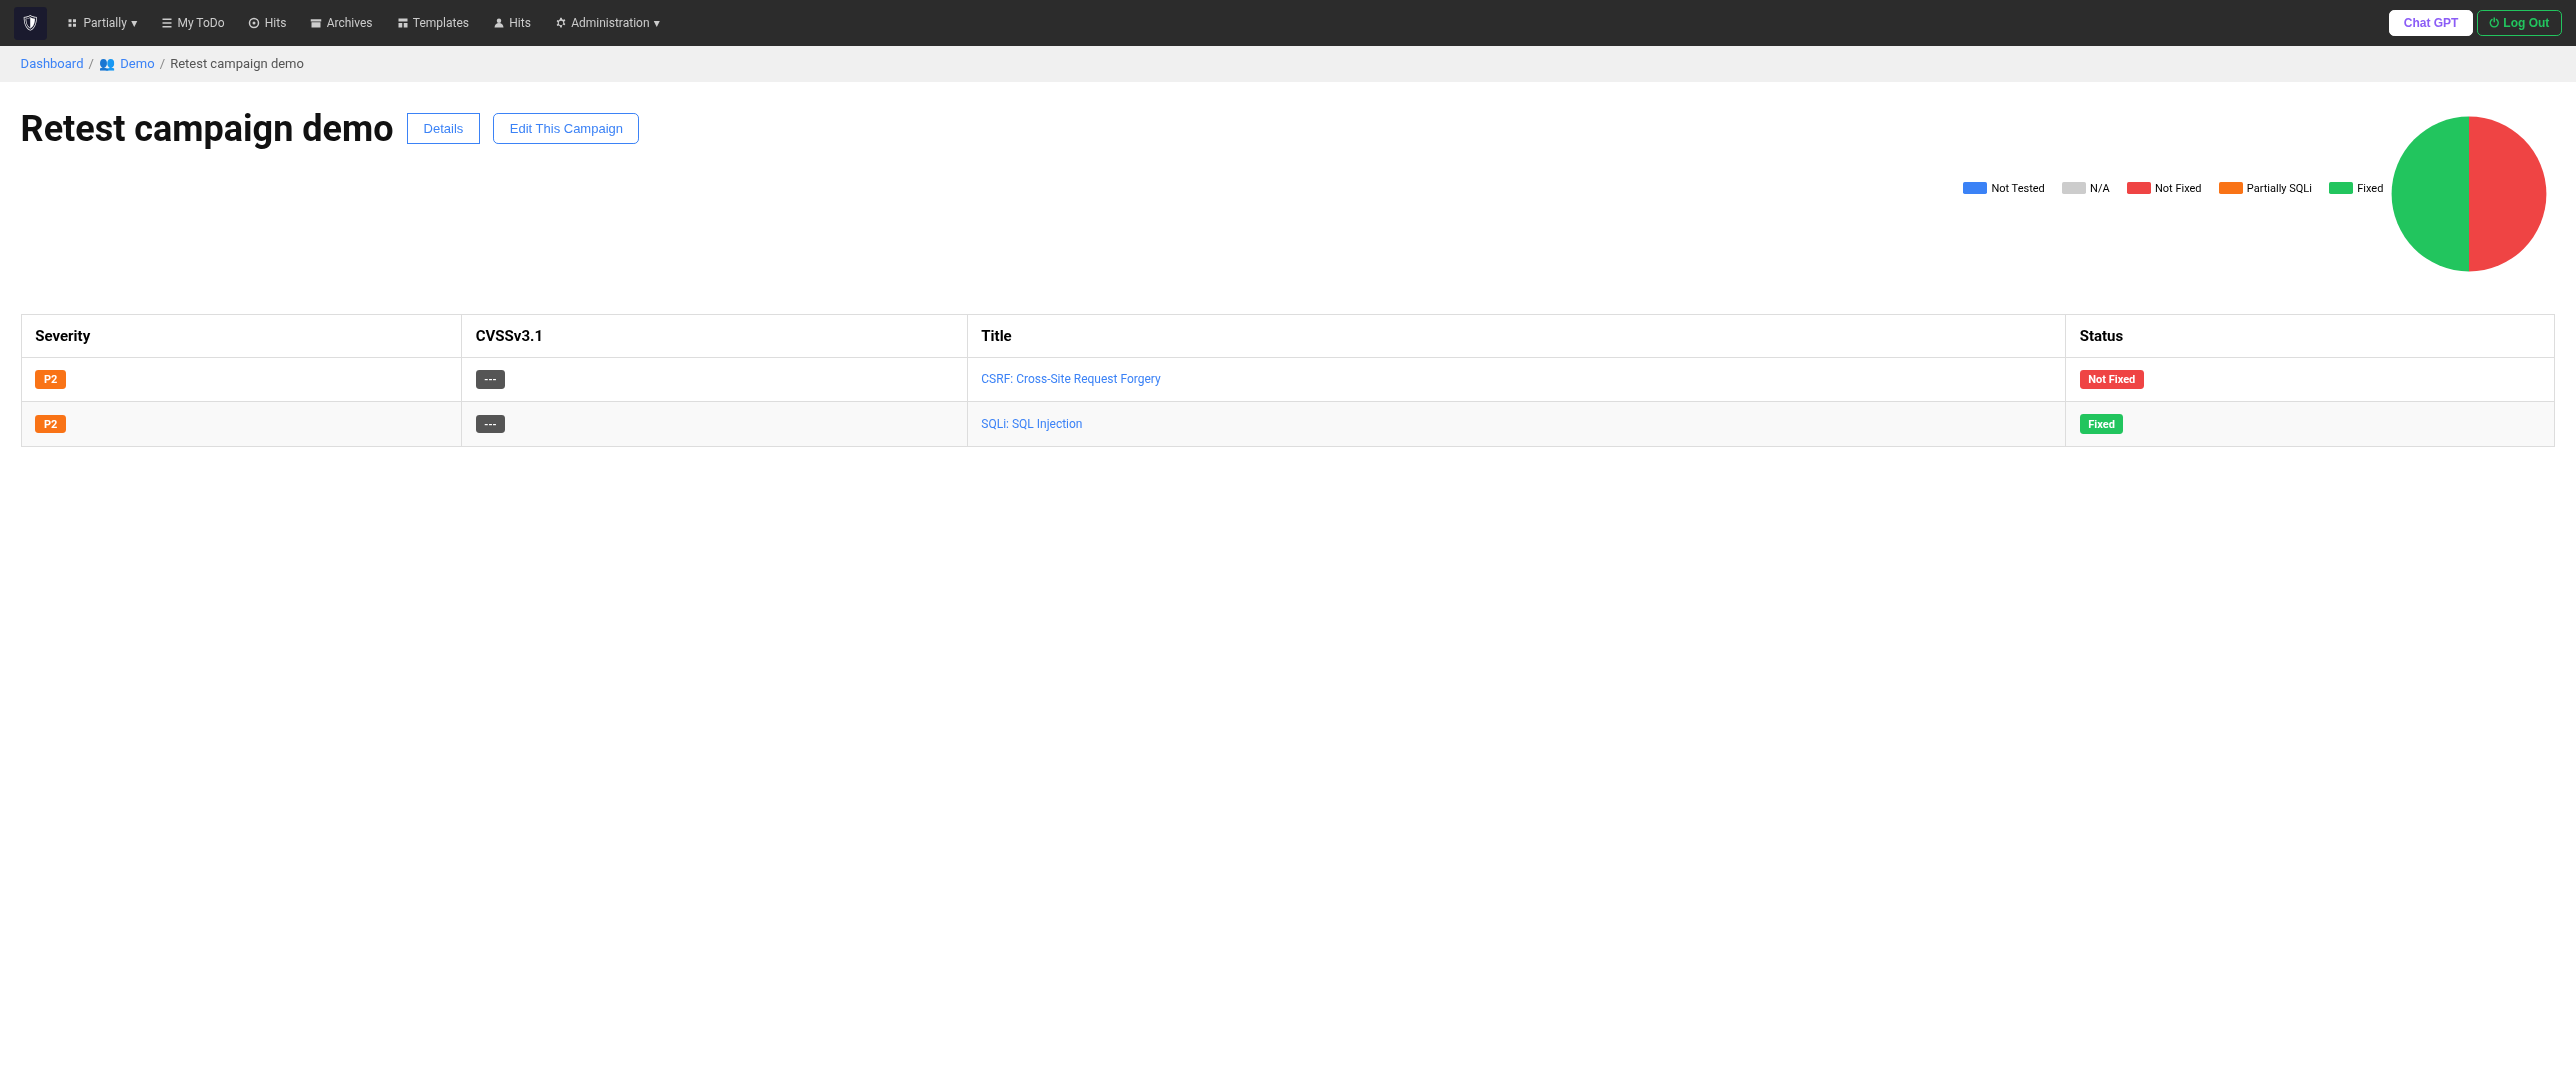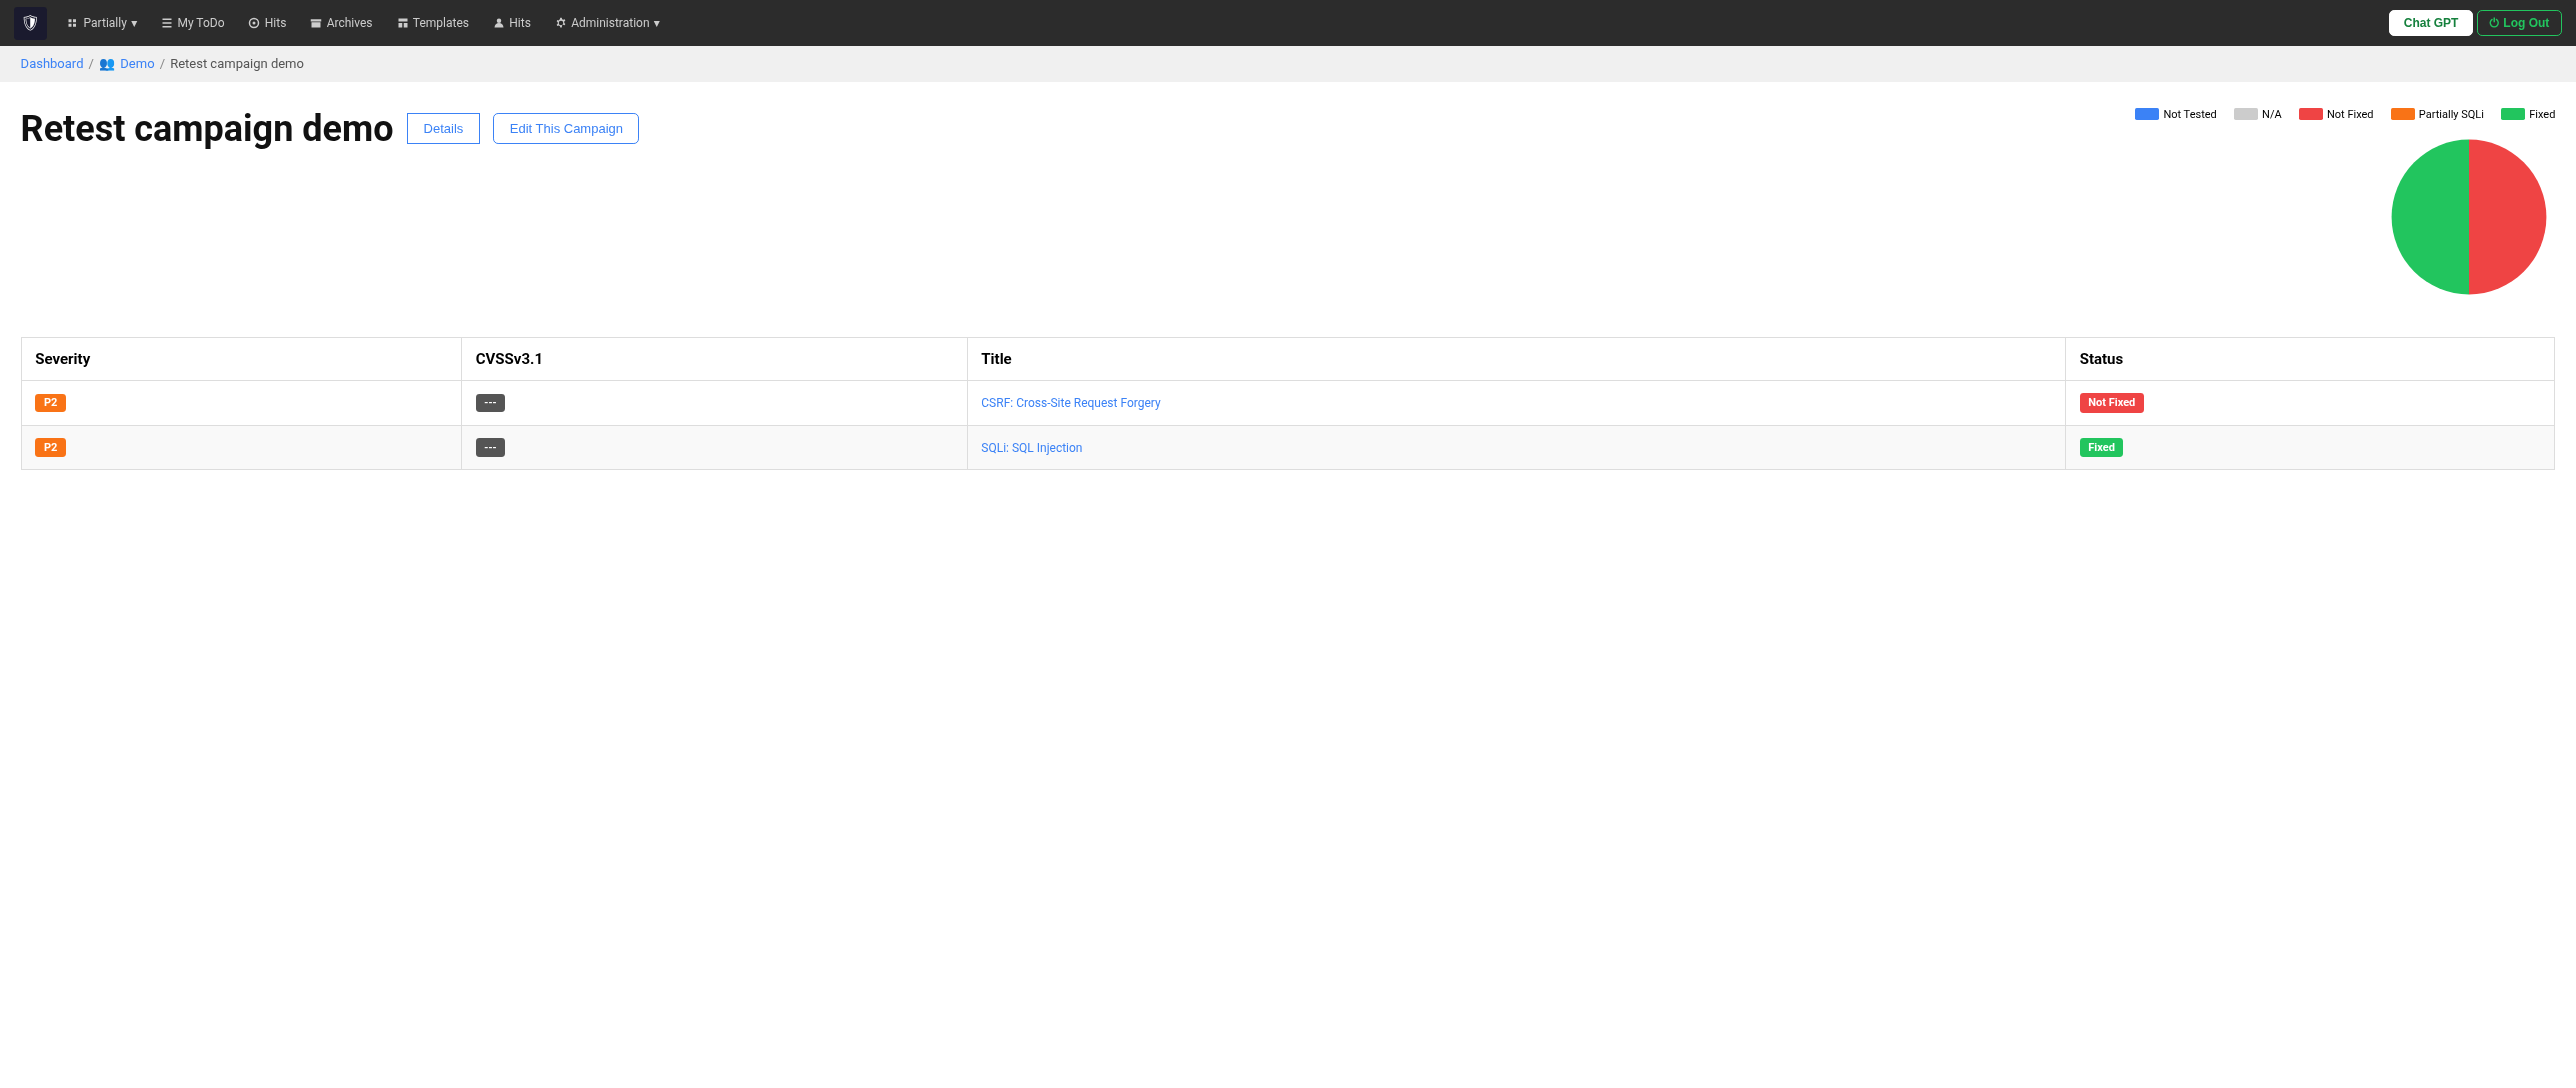--- a/index.html
+++ b/index.html
@@ -33,21 +33,21 @@
       cursor: pointer;
       font-size: 12px;
       display: flex; align-items: center; gap: 4.3px;
       border-radius: 3.4px;
       white-space: nowrap;
     }
     .nav-item svg { width: 12px; height: 12px; fill: currentColor; }
     .nav-spacer { flex: 1; }
     .btn-chatgpt {
       background: #fff;
-      color: #15803d;
+      color: #8b5cf6;
       border: 1.7px solid #fff;
       padding: 5.1px 13.7px;
       border-radius: 5.1px;
       cursor: pointer;
       font-size: 12px;
       font-weight: 600;
     }
     .btn-logout {
       background: transparent;
       color: #22c55e;
@@ -110,22 +110,22 @@
 
     
     .content-row {
       display: flex;
       gap: 34px;
       align-items: flex-start;
     }
     .left-col { flex: 1; }
     .chart-col {
       display: flex;
-      flex-direction: column;
-      align-items: flex-end;
+      flex-direction: row;
+      align-items: center;
       min-width: 326px;
     }
     .legend {
       display: flex;
       gap: 17px;
       align-items: center;
       flex-wrap: wrap;
       margin-bottom: 10.3px;
       font-size: 11px;
     }

